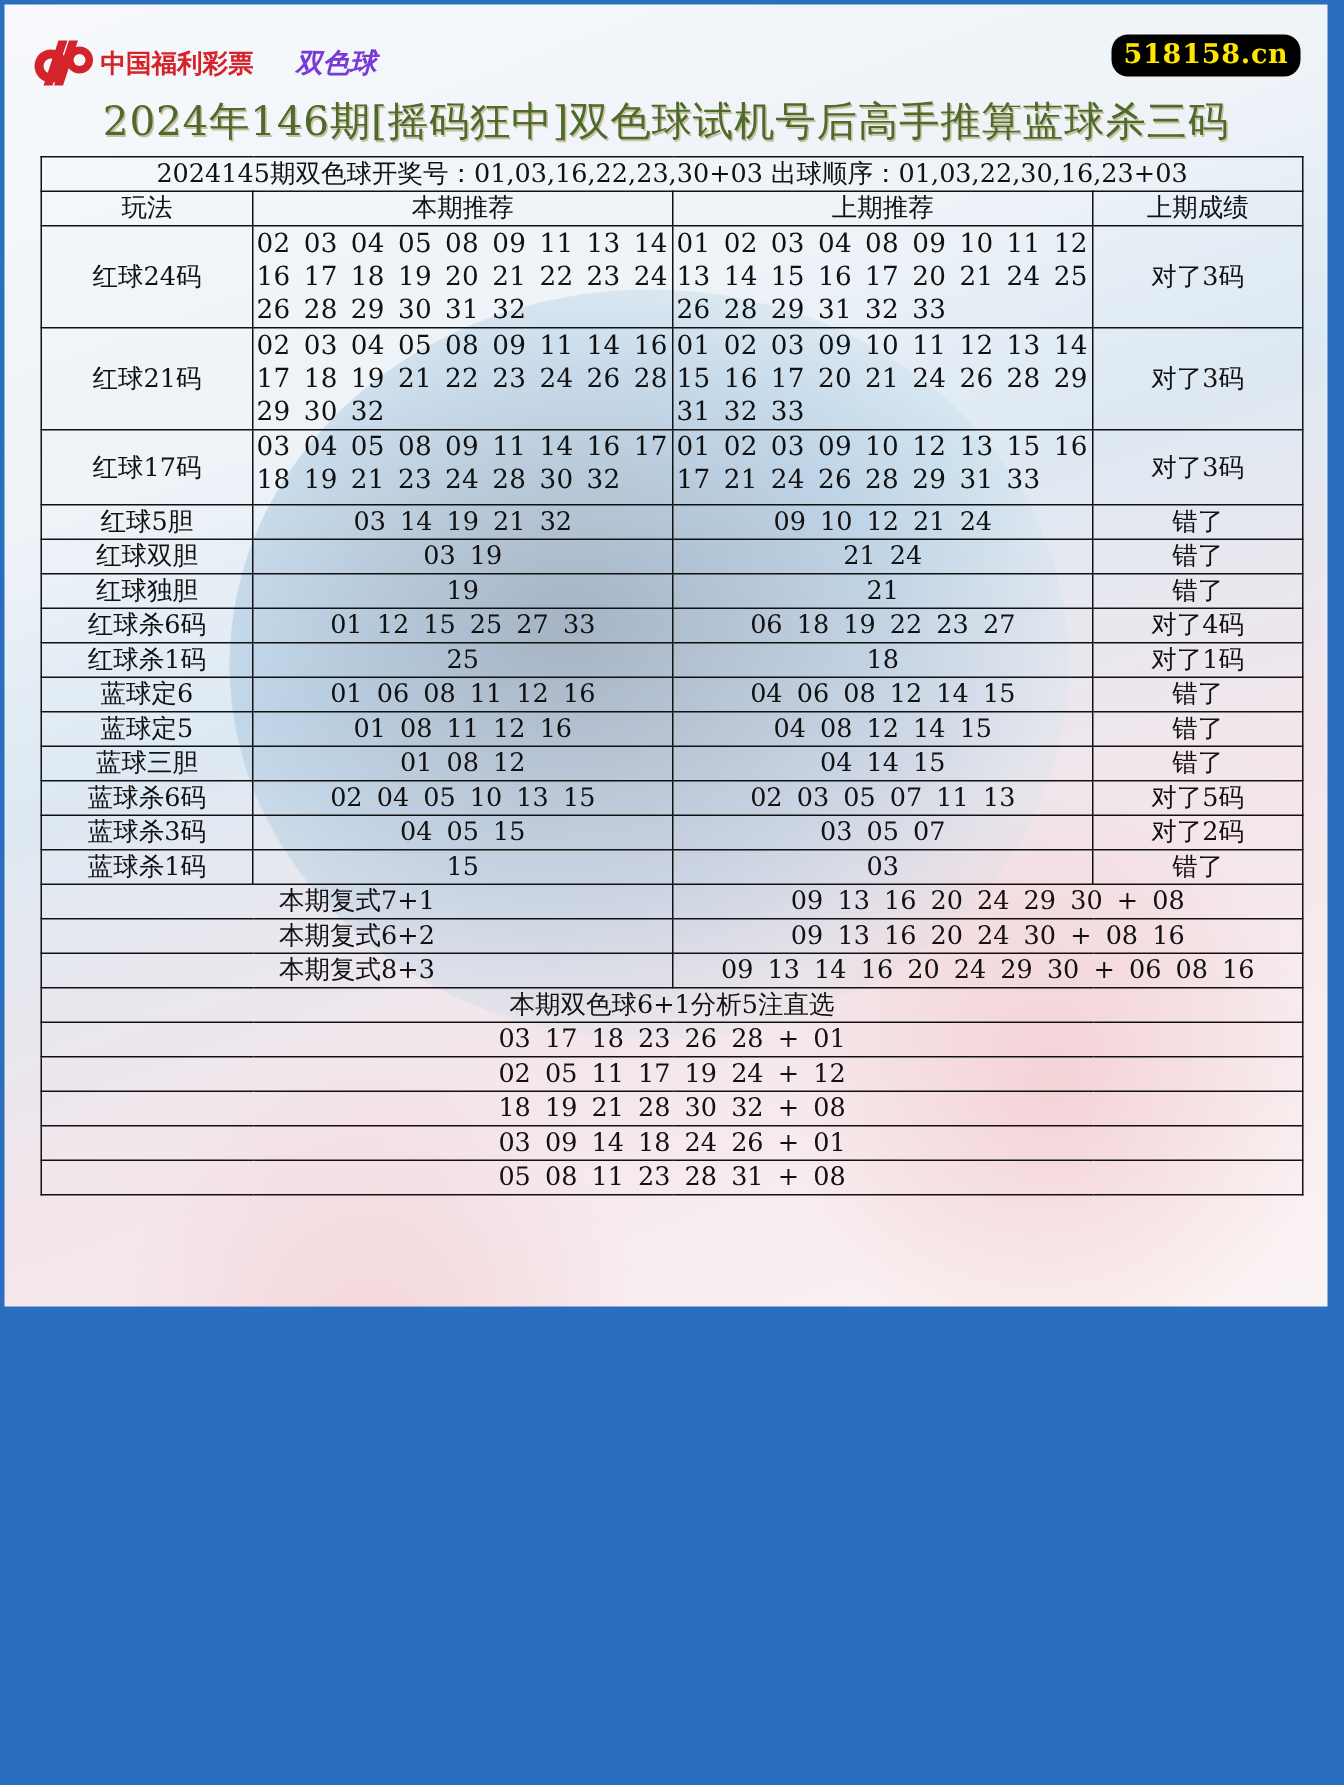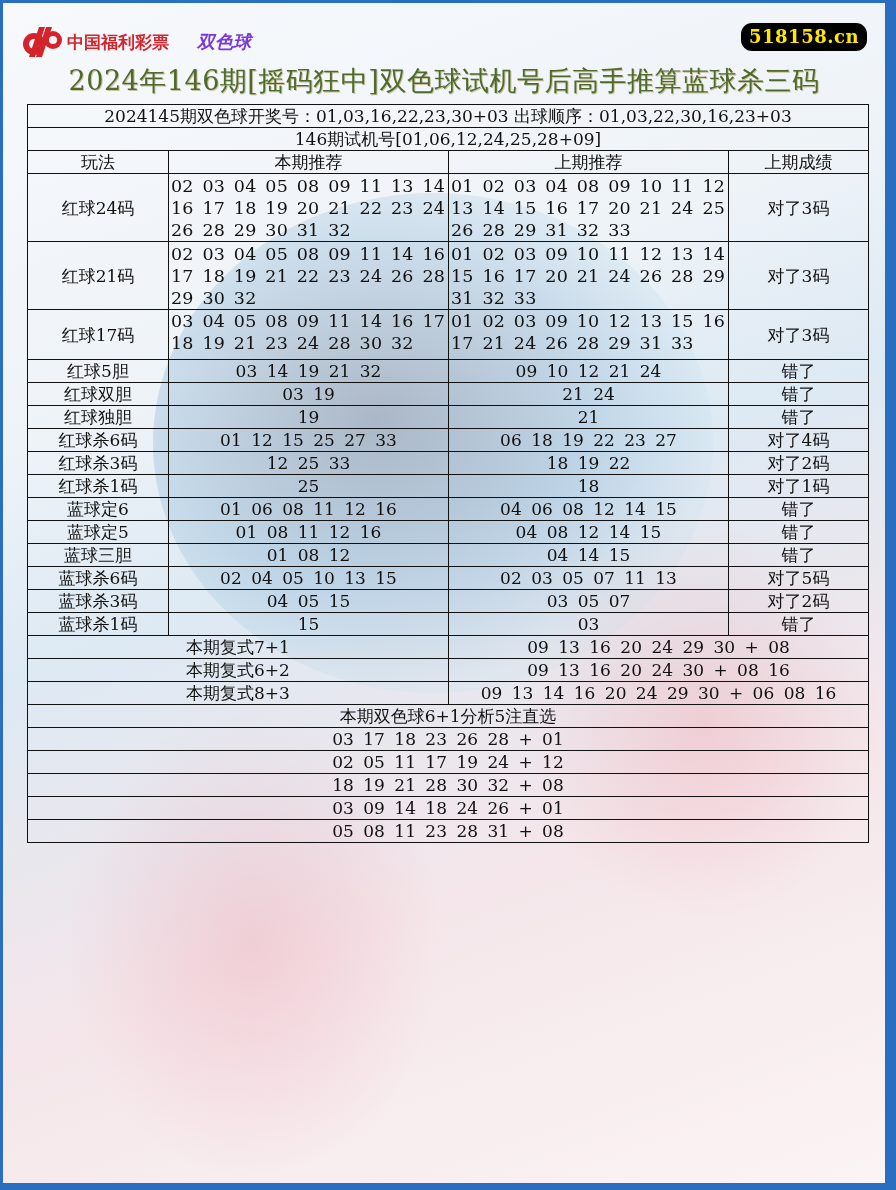--- a/index.html
+++ b/index.html
@@ -3,21 +3,21 @@
 <meta charset="utf-8">
 <style>
   html, body { margin: 0; padding: 0; }
   body {
     width: 896px; height: 1190px; overflow: hidden;
     font-family: "DejaVu Serif", "Liberation Serif", serif;
     color: #111;
     background: #2a6fbf;
   }
   .frame {
-    position: absolute; left: 3px; top: 3px; width: 882px; height: 1180px;
+    position: absolute; left: 3px; top: 3px; width: 882px; height: 868px;
     background: linear-gradient(160deg, #f7f9fc 0%, #eef3f8 30%, #dde9f3 45%, #f4e6ea 70%, #fbf4f4 100%);
     overflow: hidden;
   }
   .bg-shape1 {
     position: absolute; left: 150px; top: 190px; width: 560px; height: 500px;
     background: radial-gradient(ellipse at 40% 45%, rgba(60,80,110,0.35) 0%, rgba(110,160,200,0.28) 45%, rgba(180,220,235,0.15) 70%, rgba(255,255,255,0) 100%);
     border-radius: 50%;
   }
   .bg-shape2 {
     position: absolute; left: 520px; top: 520px; width: 360px; height: 400px;
@@ -101,23 +101,20 @@
     <col style="width:141px">
       <col style="width:280px">
       <col style="width:280px">
       <col style="width:140px">
   </colgroup>
   <tbody id="tbody">
     <tr class="r35">
       <td colspan="4">2024145期双色球开奖号：01,03,16,22,23,30+03 出球顺序：01,03,22,30,16,23+03</td>
     </tr>
     <tr class="r35">
-      <td colspan="4">146期试机号[01,06,12,24,25,28+09]</td>
-    </tr>
-    <tr class="r35">
       <td>玩法</td>
       <td>本期推荐</td>
       <td>上期推荐</td>
       <td>上期成绩</td>
     </tr>
 
     <tr class="r70">
       <td>红球24码</td>
       <td class="numblock">
         <div>02 03 04 05 08 09 11 13 14</div>
@@ -176,26 +173,20 @@
         <td class="nums">21</td>
         <td>错了</td>
       </tr>
     <tr class="r35">
         <td>红球杀6码</td>
         <td class="nums">01 12 15 25 27 33</td>
         <td class="nums">06 18 19 22 23 27</td>
         <td>对了4码</td>
       </tr>
     <tr class="r35">
-        <td>红球杀3码</td>
-        <td class="nums">12 25 33</td>
-        <td class="nums">18 19 22</td>
-        <td>对了2码</td>
-      </tr>
-    <tr class="r35">
         <td>红球杀1码</td>
         <td class="nums">25</td>
         <td class="nums">18</td>
         <td>对了1码</td>
       </tr>
     <tr class="r35">
         <td>蓝球定6</td>
         <td class="nums">01 06 08 11 12 16</td>
         <td class="nums">04 06 08 12 14 15</td>
         <td>错了</td>

